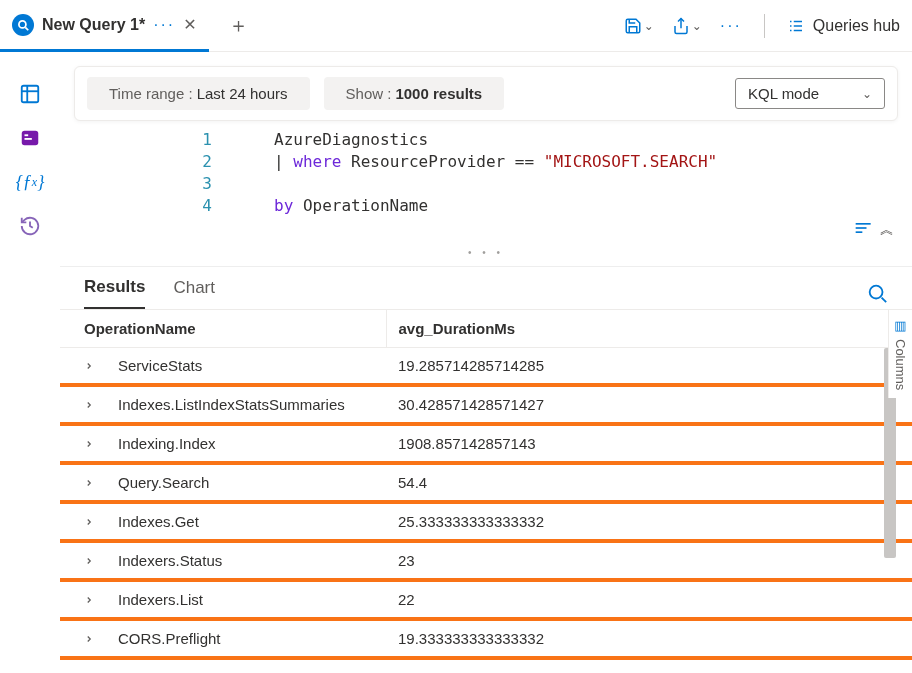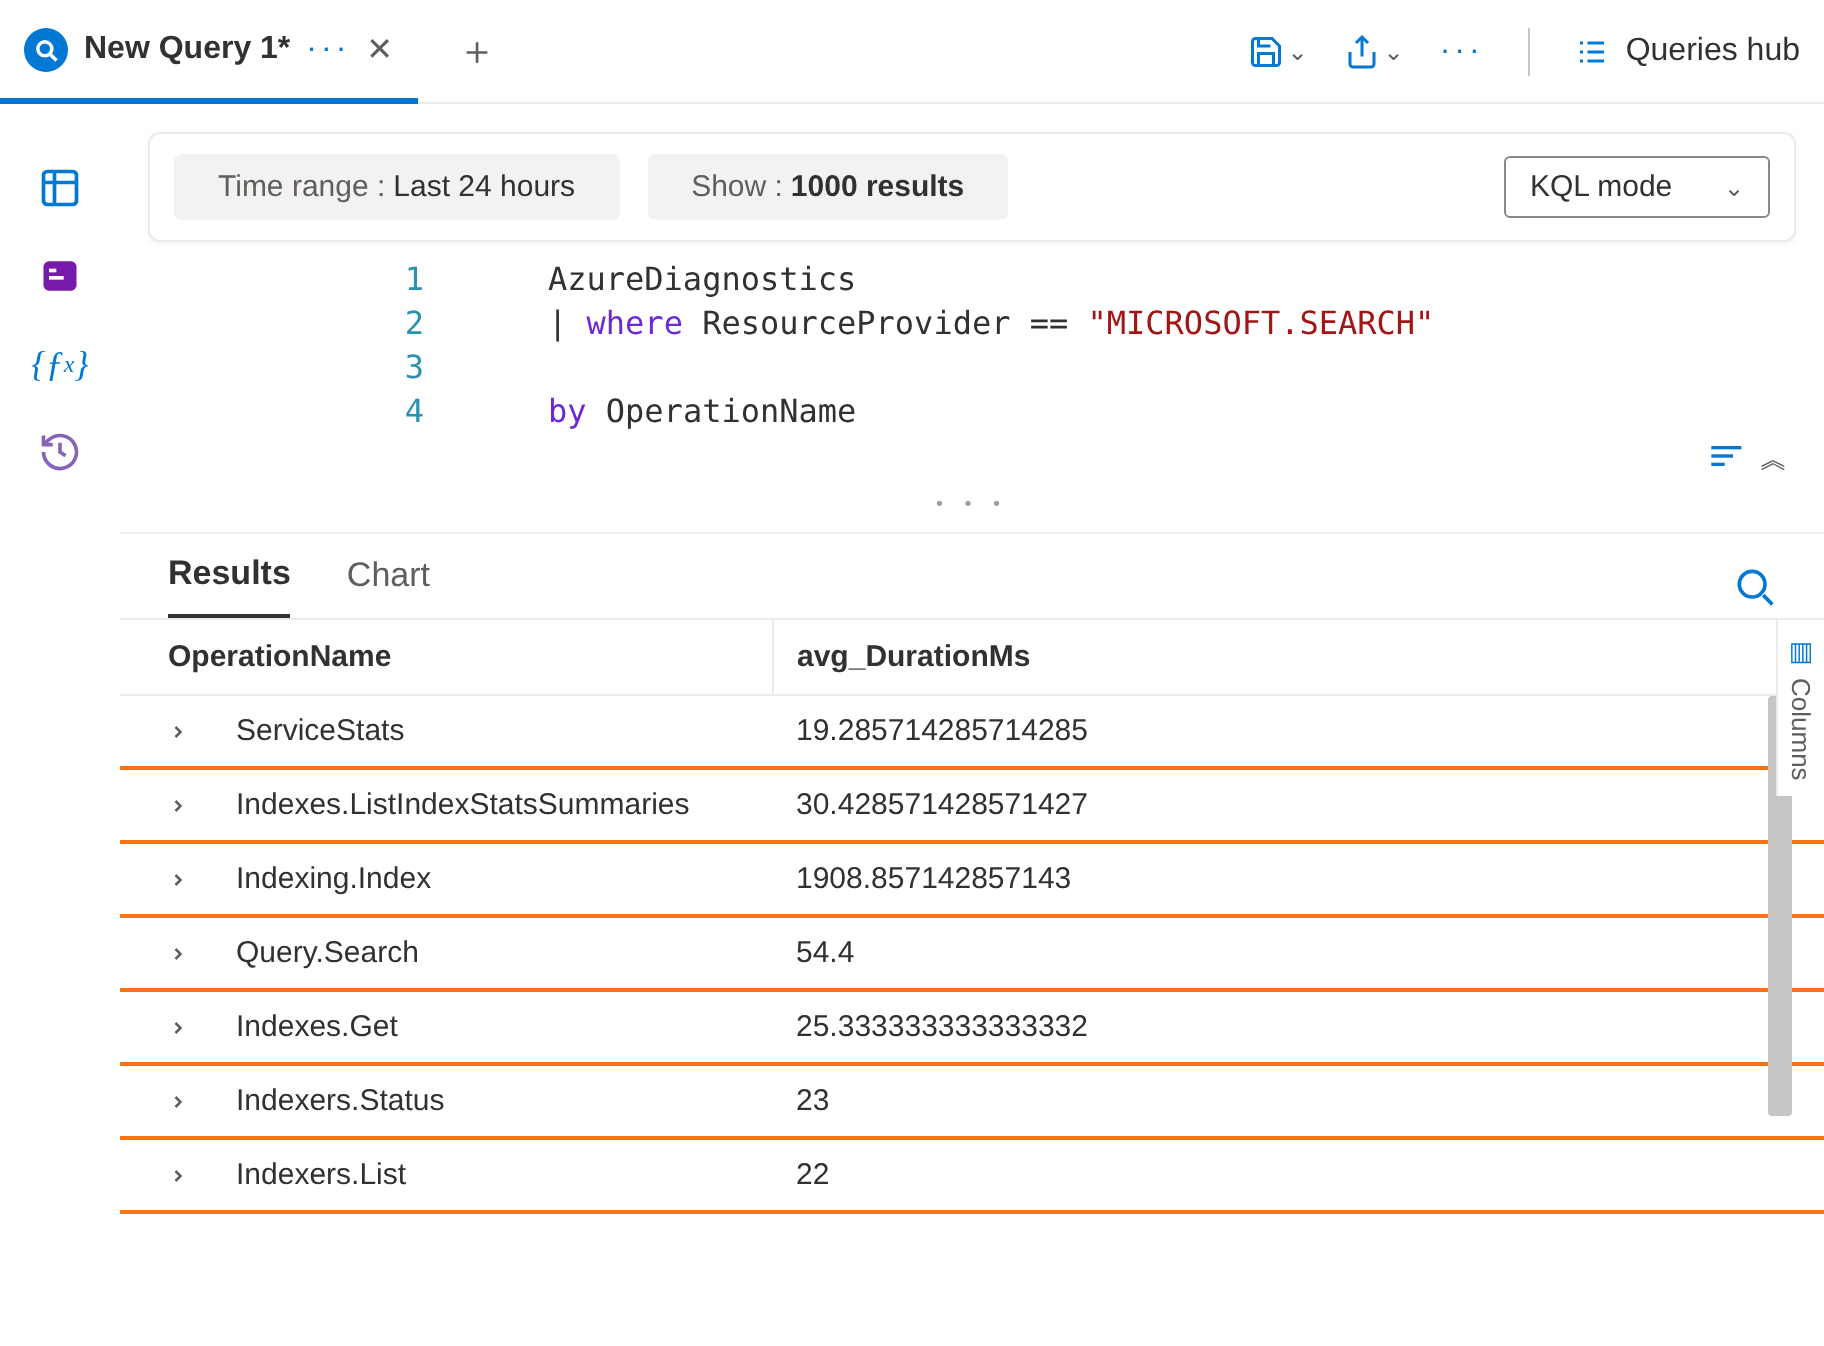--- a/index.html
+++ b/index.html
@@ -108,21 +108,21 @@
   .spacer { flex: 1; }
   .mode-select {
     border: 1px solid #8a8886;
     border-radius: 3px;
     padding: 6px 12px;
     font-size: 15px;
     display: flex;
     align-items: center;
     gap: 24px;
     cursor: pointer;
-    width: 133px;
+    width: 150px;
     justify-content: space-between;
   }
   .chev { font-size: 12px; color: #605e5c; }
 
   .editor {
     padding: 0 0 0 0;
     font-family: Consolas, Menlo, monospace;
     font-size: 16px;
     line-height: 22px;
   }
@@ -185,21 +185,21 @@
     text-align: left;
     font-weight: 600;
     font-size: 15px;
     padding: 10px 12px;
     border-bottom: 1px solid #edebe9;
     border-right: 1px solid #edebe9;
   }
   table.results th:first-child { padding-left: 24px; }
   table.results td {
     padding: 9px 12px;
-    border-bottom: 2px solid #f97316;
+    border-bottom: 4px solid #f97316;
     font-size: 15px;
   }
   table.results td.exp-cell {
     width: 42px;
     text-align: center;
     padding-left: 24px;
     color: #605e5c;
   }
   .columns-tab {
     position: absolute;
@@ -431,20 +431,29 @@
               </tr>
               <tr>
                 <td class="exp-cell">
                   <svg width="10" height="10" viewBox="0 0 24 24" fill="none" stroke="#605e5c" stroke-width="3">
                     <polyline points="9 18 15 12 9 6"></polyline>
                   </svg>
                 </td>
                 <td style="width: 280px;">Indexers.List</td>
                 <td>22</td>
               </tr>
+              <tr>
+                <td class="exp-cell">
+                  <svg width="10" height="10" viewBox="0 0 24 24" fill="none" stroke="#605e5c" stroke-width="3">
+                    <polyline points="9 18 15 12 9 6"></polyline>
+                  </svg>
+                </td>
+                <td style="width: 280px;">CORS.Preflight</td>
+                <td>19.333333333333332</td>
+              </tr>
             </tbody>
         </table>
         <div class="vscroll"></div>
         <div class="columns-tab">
           <span class="bars">▥</span>
           <span>Columns</span>
         </div>
       </div>
     </div>
   </div>

